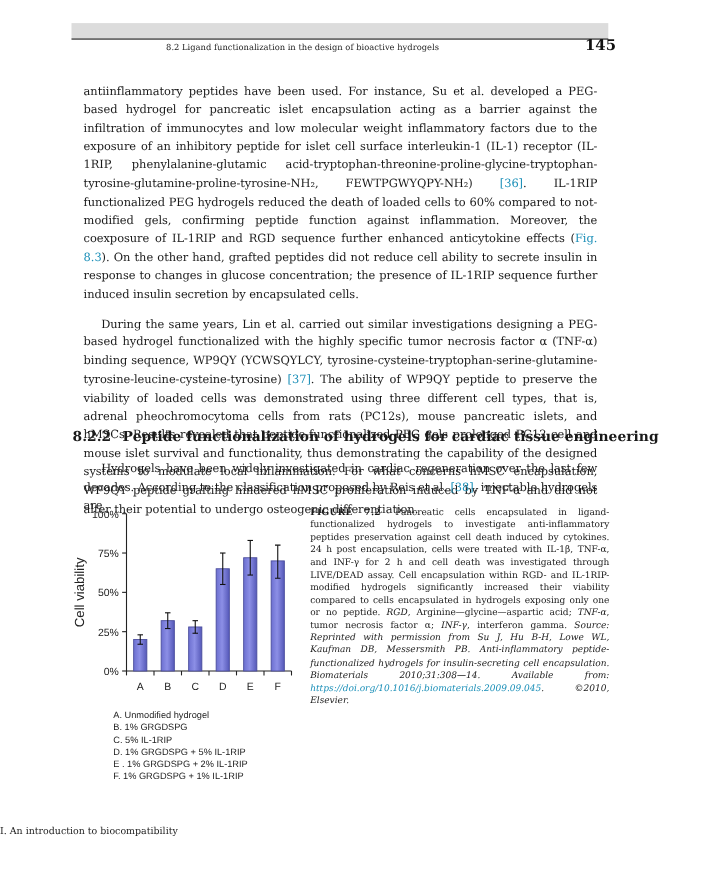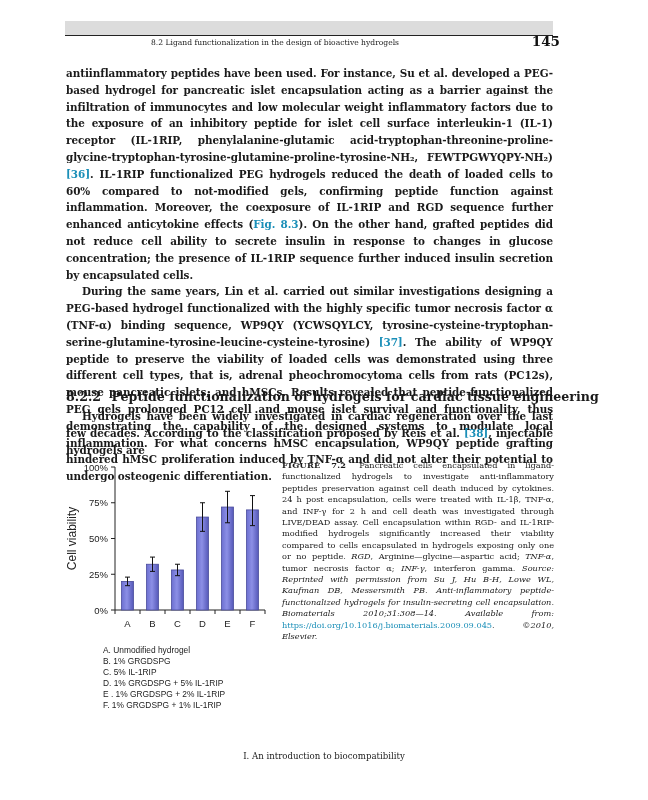--- a/index.html
+++ b/index.html
@@ -5,36 +5,36 @@
   html, body { margin:0; padding:0; background:#fff; }
   body { width:648px; height:800px; position:relative; overflow:hidden;
          font-family:"DejaVu Serif","Liberation Serif",serif; color:#1a1a1a; }
   .hdr-bar { position:absolute; left:65px; top:21px; width:488px; height:14px; background:#dcdcdc;
              border-bottom:1.5px solid #222; }
   .running-head { position:absolute; left:65px; top:38px; width:420px; text-align:center;
                   font-size:7.6px; color:#222; }
   .page-num { position:absolute; right:88px; top:33px; font-size:13.5px; color:#111; font-weight:bold; }
   .body-text { position:absolute; left:66px; width:487px; font-size:10.4px; line-height:16.8px;
                text-align:justify; letter-spacing:-0.05px; }
-  .body-text p { margin:0;font-weight:bold; }
+  .body-text p { margin:10px; }
   .indent { text-indent:16px; }
   .ref { color:#1b8fb8; }
   .heading { position:absolute; left:66px; top:389px; font-size:12.6px; font-weight:bold; white-space:nowrap; }
   .heading .num { margin-right:6px; }
   .figure { position:absolute; left:60px; top:455px; width:215px; height:270px; }
   .figure svg { position:absolute; left:0; top:0; }
   .legend { position:absolute; left:79px; top:645px; font-family:"Liberation Sans","DejaVu Sans",sans-serif;
             font-size:8.4px; line-height:11.1px; color:#222;margin-left:24px; }
   .legend div { white-space:nowrap; }
   .caption { position:absolute; left:282px; top:460px; width:272px; font-size:8.2px; line-height:11.4px;
              text-align:justify; color:#1a1a1a; }
   .caption .lbl { font-weight:bold; letter-spacing:0.3px; margin-right:3px; }
   .caption i { font-style:italic; }
-  .caption .link { color:#1b8fb8; }
-  .footer { position:absolute; left:0; width:648px; top:751px; text-align:center; font-size:8.6px; color:#222; }
+  .caption .link { color:#1b8fb8; font-style:italic; }
+  .footer { position:absolute; left:0; width:648px; top:751px; text-align:left; font-size:8.6px; color:#222; }
 </style>
 </head>
 <body>
 
 <div class="hdr-bar"></div>
 <div class="running-head">8.2 Ligand functionalization in the design of bioactive hydrogels</div>
 <div class="page-num">145</div>
 
 <div class="body-text" style="top:65px;">
   <p><span>antiinflammatory peptides have been used. For instance, Su et al. developed a PEG-based hydrogel for pancreatic islet encapsulation acting as a barrier against the infiltration of immunocytes and low molecular weight inflammatory factors due to the exposure of an inhibitory peptide for islet cell surface interleukin-1 (IL-1) receptor (IL-1RIP, phenylalanine-glutamic acid-tryptophan-threonine-proline-glycine-tryptophan-tyrosine-glutamine-proline-tyrosine-NH₂, FEWTPGWYQPY-NH₂) </span><span class="ref">[36]</span><span>. IL-1RIP functionalized PEG hydrogels reduced the death of loaded cells to 60% compared to not-modified gels, confirming peptide function against inflammation. Moreover, the coexposure of IL-1RIP and RGD sequence further enhanced anticytokine effects (</span><span class="ref">Fig. 8.3</span><span>). On the other hand, grafted peptides did not reduce cell ability to secrete insulin in response to changes in glucose concentration; the presence of IL-1RIP sequence further induced insulin secretion by encapsulated cells.</span></p>

